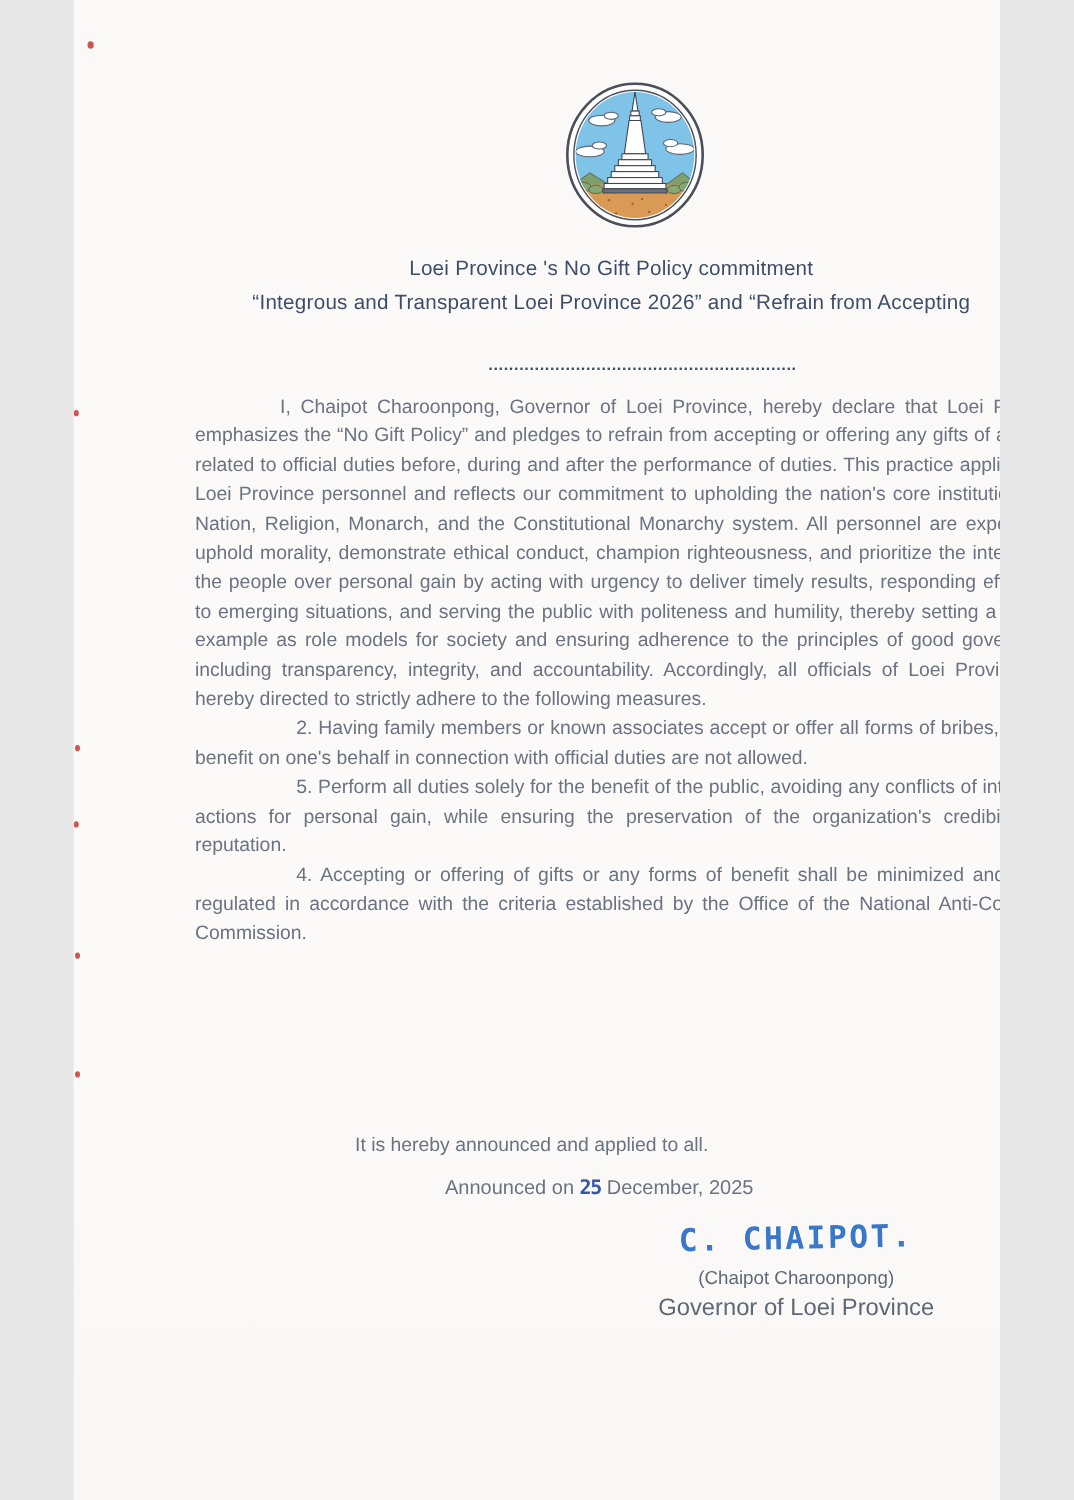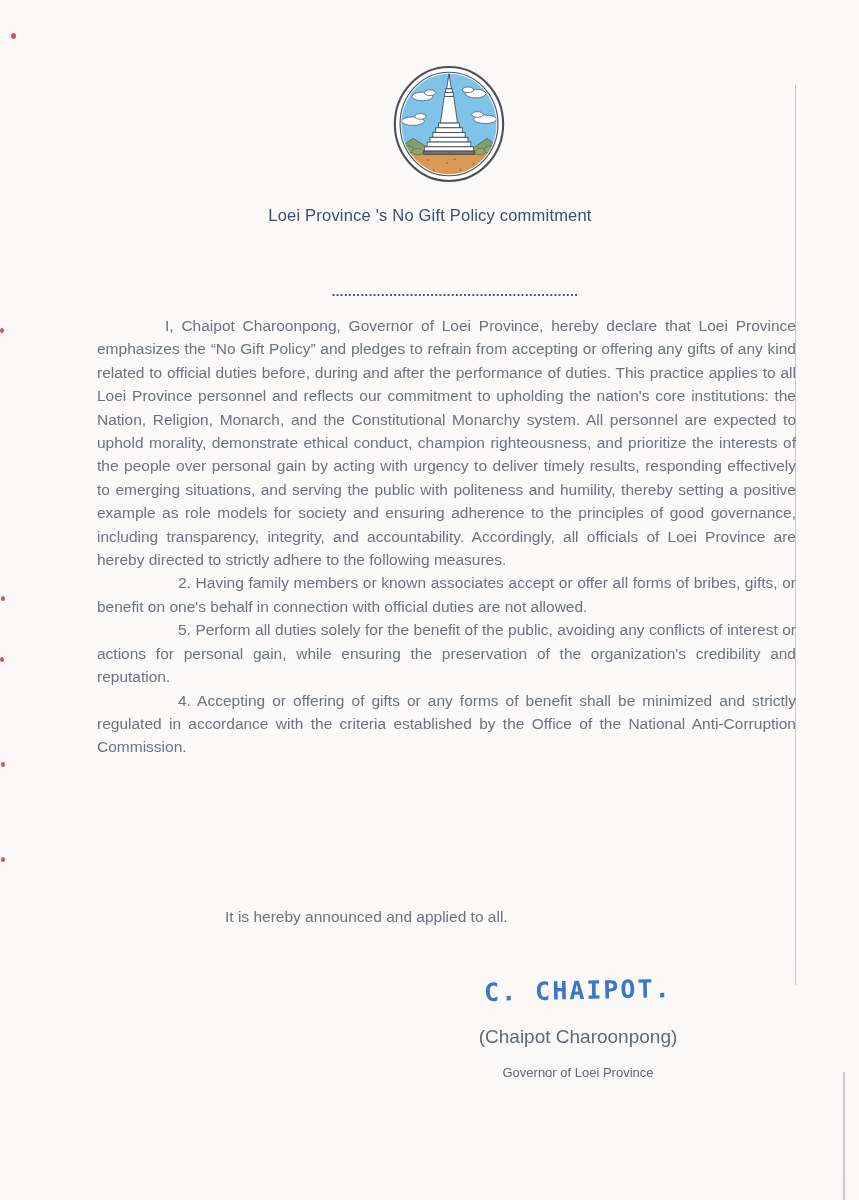--- a/index.html
+++ b/index.html
@@ -1,19 +1,19 @@
 <!DOCTYPE html>
 <html><head>
 <meta charset="utf-8">
 <style>
   html, body { margin: 0; padding: 0; }
   body { background: #e8e8e8; }
   .page {
     position: relative;
-    width: 859px;
+    width: 741px;
     height: 1200px;
     margin: 0 auto;
     background: linear-gradient(180deg, #faf9f7 0%, #fbfaf9 60%, #f9f8f6 100%);
     overflow: hidden;
     font-family: "Liberation Sans", sans-serif;
   }
   .emblem {
     position: absolute;
     left: 392px;
     top: 64px;
@@ -87,30 +87,29 @@
   .sig-hand {
     display: inline-block;
     font-family: "DejaVu Sans Mono", monospace;
     font-weight: bold;
     font-size: 25px;
     letter-spacing: 2px;
     color: #3a76c9;
     transform: rotate(-1.2deg);
   }
   .sig-name {
-    margin-top: 20px;
+    margin-top: 6px;
+    color: #5e6975;
+    font-size: 15px;
+    line-height: 24px;
+  }
+  .sig-title {
     color: #5e6975;
     font-size: 19px;
     line-height: 24px;
-  }
-  .sig-title {
-    color: #5e6975;
-    font-size: 13px;
-    line-height: 24px;
-    margin-top: 12px;
   }
   .scan-vline-1 {
     position: absolute;
     left: 795px;
     top: 85px;
     width: 1px;
     height: 900px;
     background: rgba(150, 134, 150, 0.45);
   }
   .scan-vline-2 {
@@ -206,33 +205,37 @@
           <rect x="37" y="82" width="46" height="5"></rect>
           <rect x="34" y="87" width="52" height="4.5"></rect>
         </g>
         <rect x="33" y="91.5" width="54" height="3.5" fill="#6b6f78" stroke="#3f4450" stroke-width="0.8"></rect>
       </g>
     </svg>
   </div>
 
   <div class="title-block">
     <div>Loei Province 's No Gift Policy commitment</div>
+    <div>“Integrous and Transparent Loei Province 2026” and “Refrain from Accepting</div>
   </div>
 
   <div class="dots-separator">............................................................</div>
 
   <div class="body-column">
     <p class="para-main">I, Chaipot Charoonpong, Governor of Loei Province, hereby declare that Loei Province emphasizes the “No Gift Policy” and pledges to refrain from accepting or offering any gifts of any kind related to official duties before, during and after the performance of duties. This practice applies to all Loei Province personnel and reflects our commitment to upholding the nation's core institutions: the Nation, Religion, Monarch, and the Constitutional Monarchy system. All personnel are expected to uphold morality, demonstrate ethical conduct, champion righteousness, and prioritize the interests of the people over personal gain by acting with urgency to deliver timely results, responding effectively to emerging situations, and serving the public with politeness and humility, thereby setting a positive example as role models for society and ensuring adherence to the principles of good governance, including transparency, integrity, and accountability. Accordingly, all officials of Loei Province are hereby directed to strictly adhere to the following measures.</p>
     <p class="measure">2. Having family members or known associates accept or offer all forms of bribes, gifts, or benefit on one's behalf in connection with official duties are not allowed.</p>
     <p class="measure">5. Perform all duties solely for the benefit of the public, avoiding any conflicts of interest or actions for personal gain, while ensuring the preservation of the organization's credibility and reputation.</p>
     <p class="measure">4. Accepting or offering of gifts or any forms of benefit shall be minimized and strictly regulated in accordance with the criteria established by the Office of the National Anti-Corruption Commission.</p>
   </div>
 
   <div class="closing-line">It is hereby announced and applied to all.</div>
 
+  <div class="announce-line">
+    <span>Announced on </span><span class="announce-day">25</span><span> December, 2025</span>
+  </div>
 
   <div class="sig-block">
     <span class="sig-hand">C. CHAIPOT.</span>
     <div class="sig-name">(Chaipot Charoonpong)</div>
     <div class="sig-title">Governor of Loei Province</div>
   </div>
 
   <div class="scan-vline-1"></div>
   <div class="scan-vline-2"></div>
   <div class="speck s1"></div>

